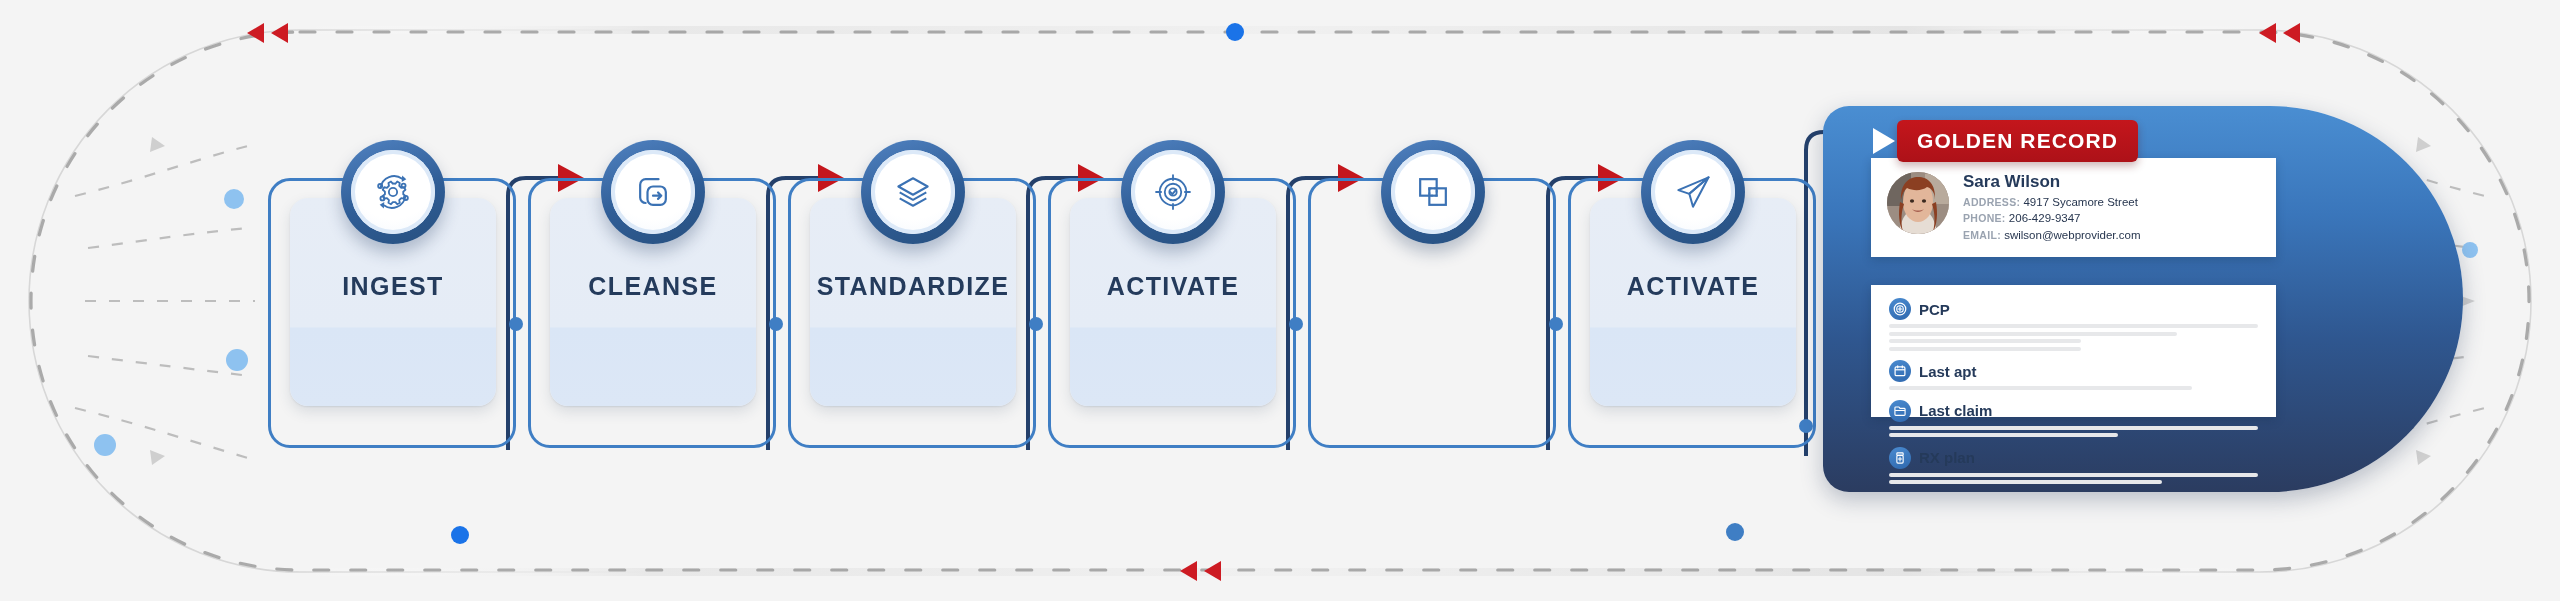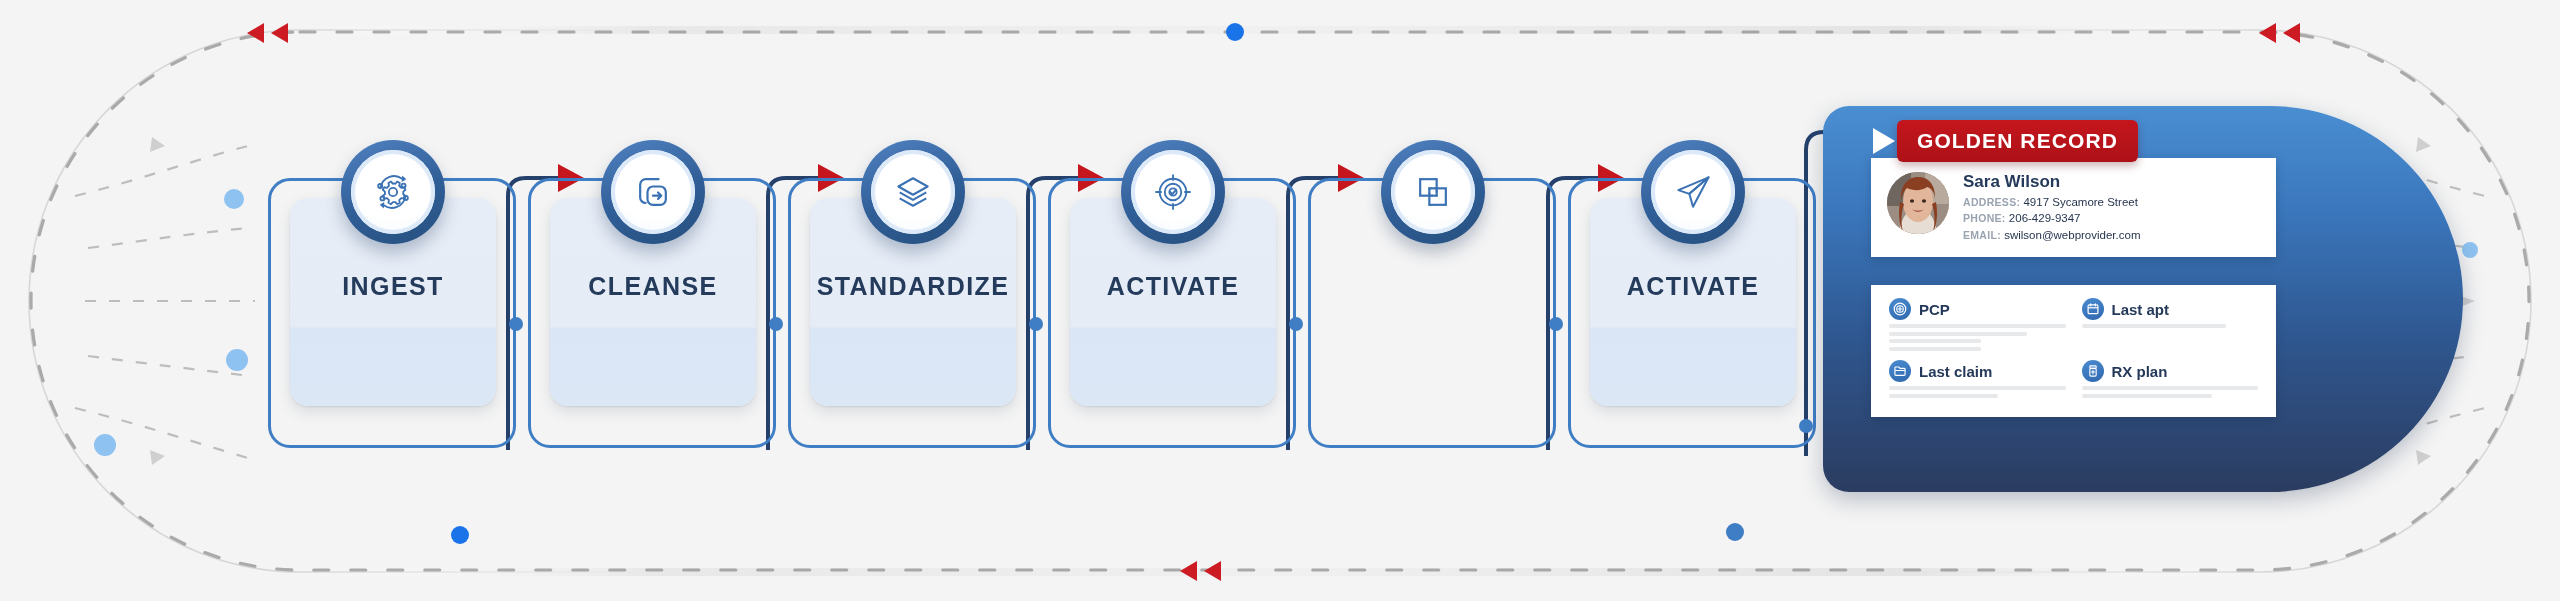--- a/index.html
+++ b/index.html
@@ -195,21 +195,21 @@
     left: 1871px;
     top: 285px;
     width: 405px;
     height: 132px;
     background: #ffffff;
     box-shadow: 0 3px 9px rgba(20,35,60,.22);
     z-index: 7;
     box-sizing: border-box;
     padding: 13px 18px;
     display: grid;
-    grid-template-columns: 1fr 1fr;
+    grid-template-columns: 1fr;
     grid-template-rows: 1fr 1fr;
     column-gap: 16px;
     row-gap: 6px;
   }
   .tile-head {
     display: flex;
     align-items: center;
     gap: 8px;
   }
   .tile-icon {

